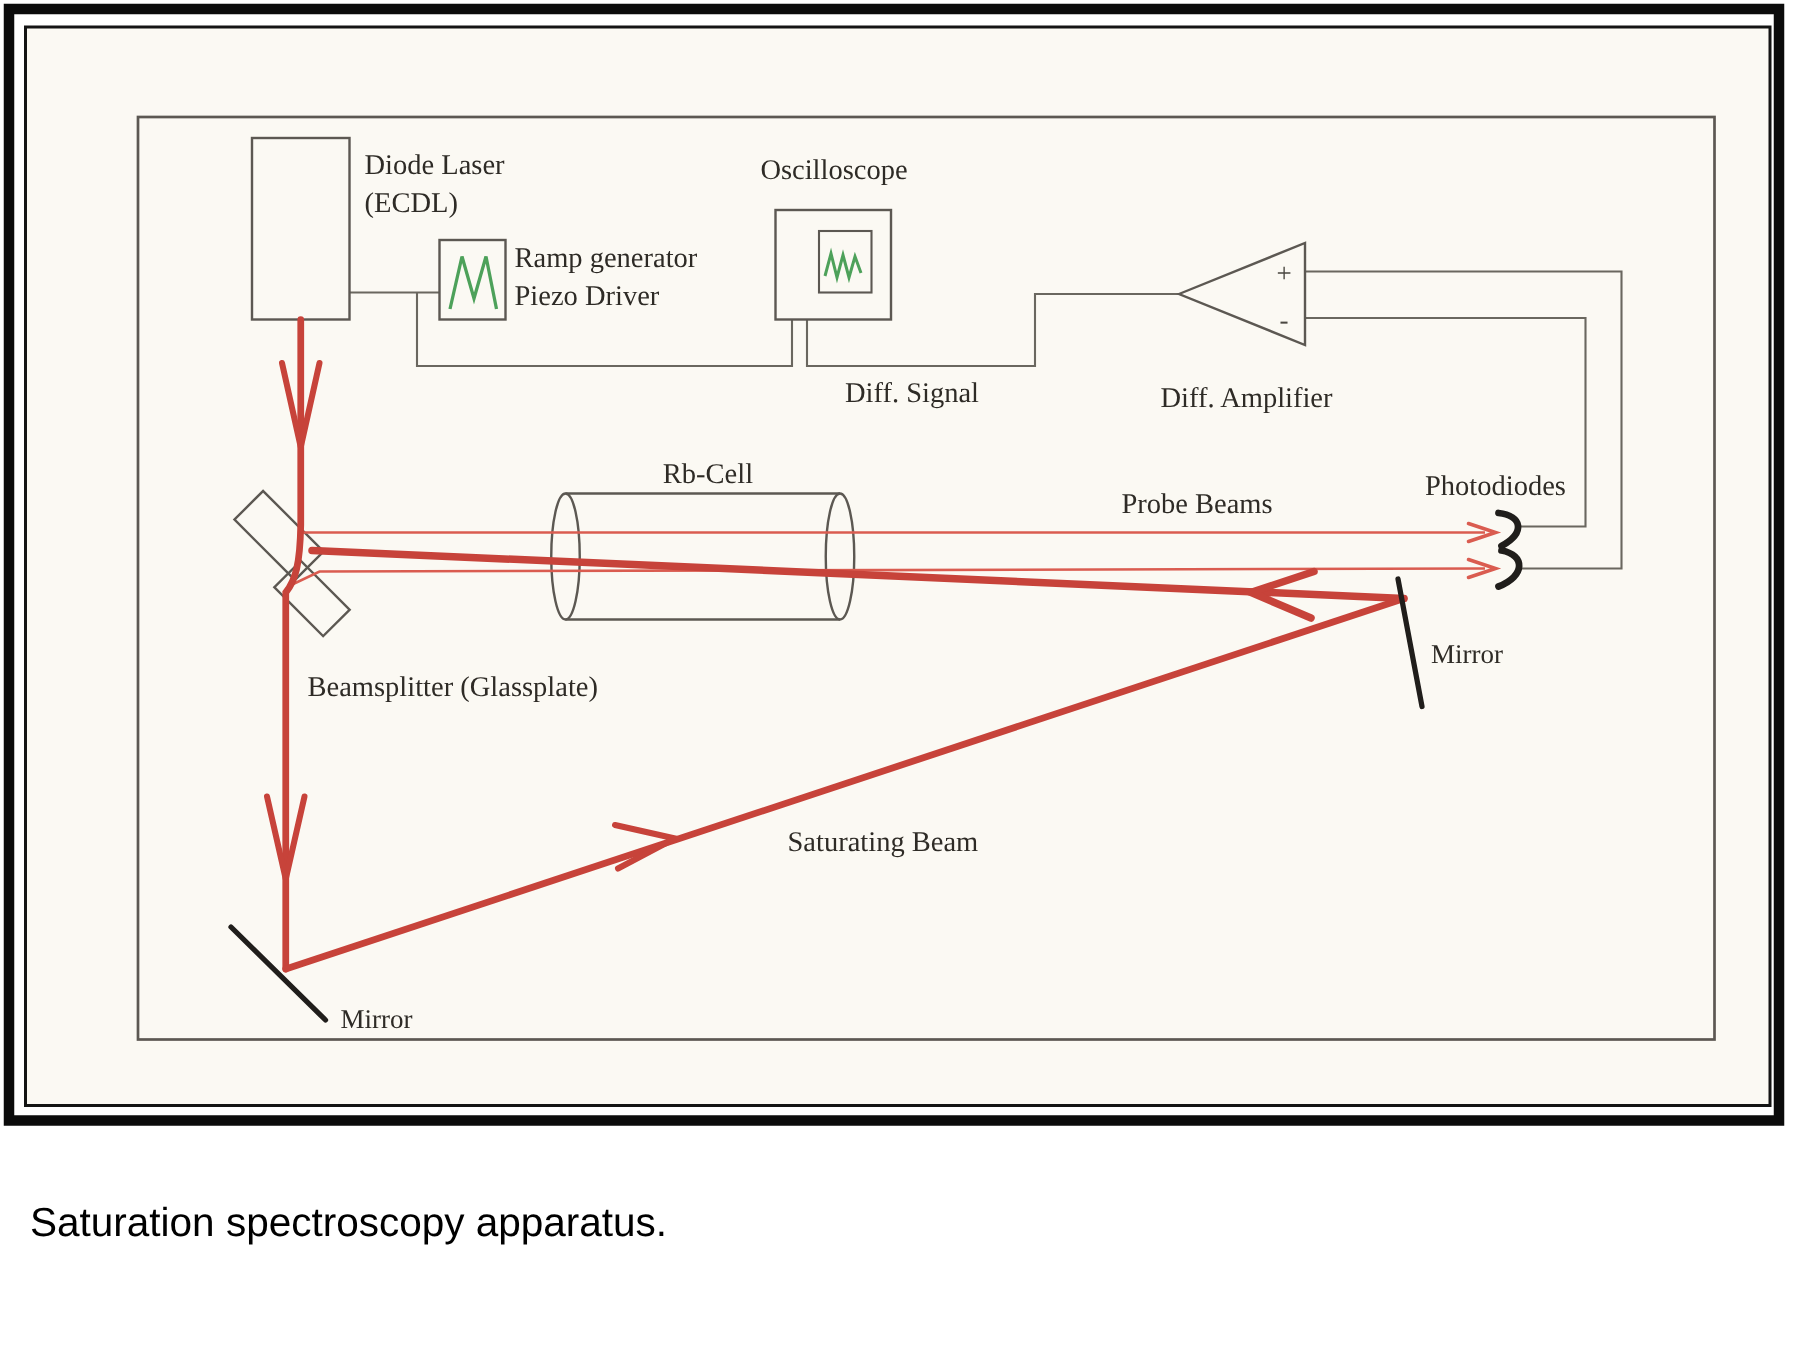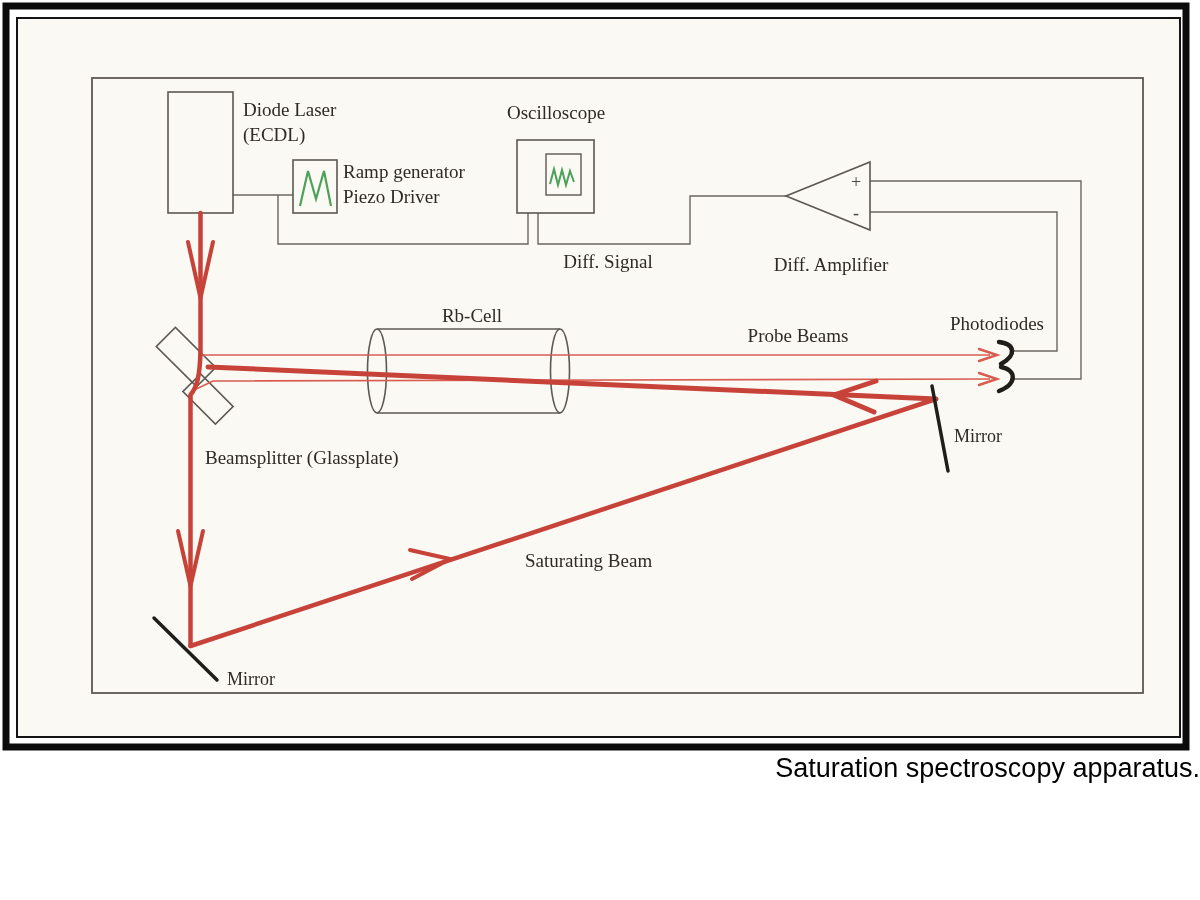--- a/index.html
+++ b/index.html
@@ -1,21 +1,21 @@
 <!DOCTYPE html>
 <html><head>
 <meta charset="utf-8">
 <style>
   html,body{margin:0;padding:0;background:#ffffff;width:1200px;height:900px;overflow:hidden;}
   #stage{position:absolute;left:0;top:0;width:1200px;height:900px;}
   svg{position:absolute;left:0;top:0;}
   .lbl{font-family:"Liberation Serif","DejaVu Serif",serif;font-size:19px;fill:#2e2b26;}
   .lbl-sm{font-family:"Liberation Serif","DejaVu Serif",serif;font-size:18px;fill:#2e2b26;}
   .sign{font-family:"Liberation Serif","DejaVu Serif",serif;font-size:18px;fill:#4a4741;}
-  .caption{position:absolute;left:20px;top:753px;width:1180px;text-align:right;
+  .caption{position:absolute;left:20px;top:800px;width:1180px;text-align:left;
     font-family:"Liberation Sans","DejaVu Sans",sans-serif;font-size:27px;color:#000;}
   .gline{fill:none;stroke-linejoin:miter;}
 </style>
 </head>
 <body>
 
 <div id="stage">
 <svg width="1200" height="900" viewBox="0 0 1200 900">
 
   <rect x="6" y="6" width="1180" height="741" fill="#ffffff" stroke-width="7" stroke="#0b0b0b"></rect>

